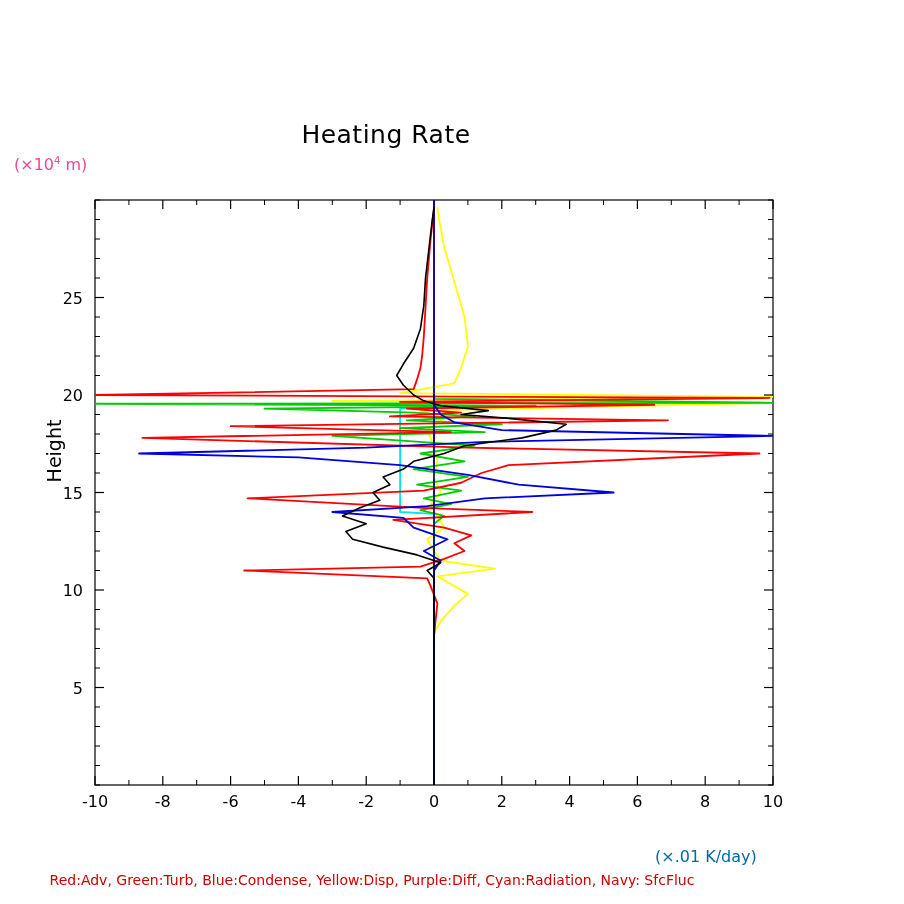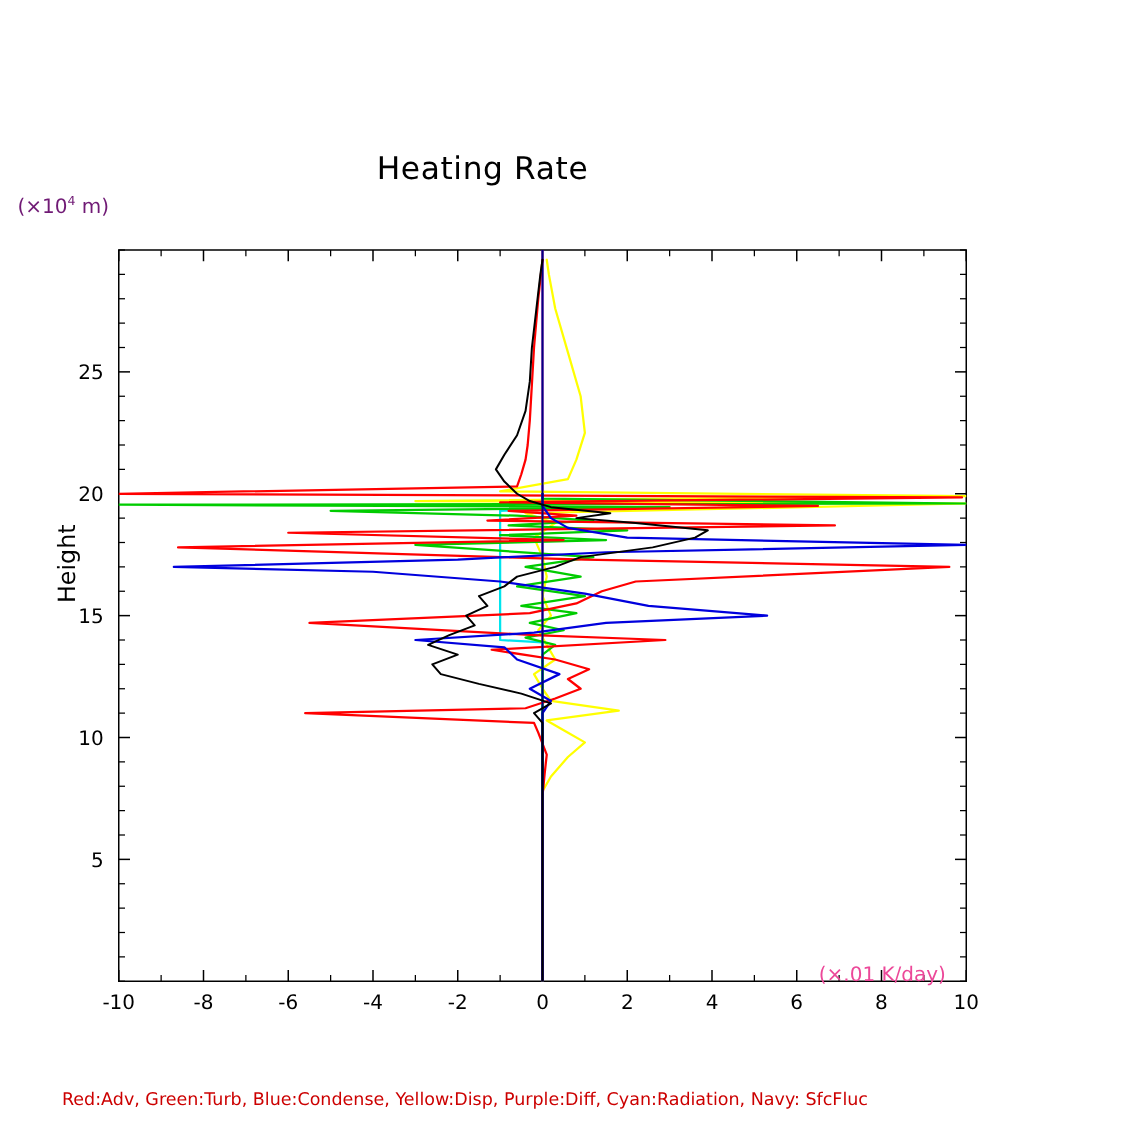--- a/index.html
+++ b/index.html
@@ -23,29 +23,29 @@
     text-align: center;
     font-size: 25px;
     color: #000000;
     letter-spacing: 0.5px;
   }
   .unit-top {
     position: absolute;
     left: 14px;
     top: 155px;
     font-size: 16px;
-    color: #701a75;
+    color: #ec4899;
   }
   .unit-top sup { font-size: 10px; }
   .xlabel {
     position: absolute;
     left: 655px;
-    top: 770px;
+    top: 847px;
     font-size: 16px;
-    color: #ec4899;
+    color: #0369a1;
   }
   .ylabel {
     position: absolute;
     left: -6px;
     top: 440px;
     width: 120px;
     text-align: center;
     font-size: 19px;
     color: #000000;
     transform: rotate(-90deg);

